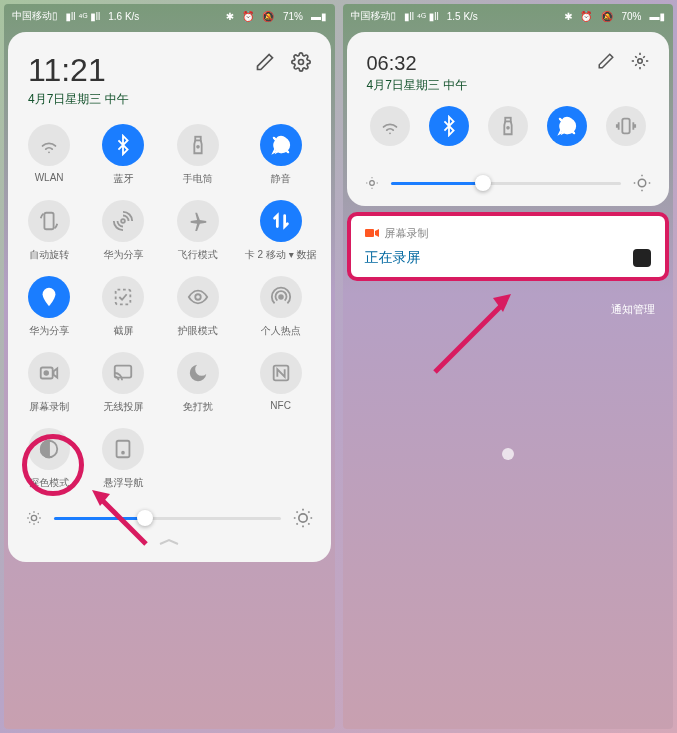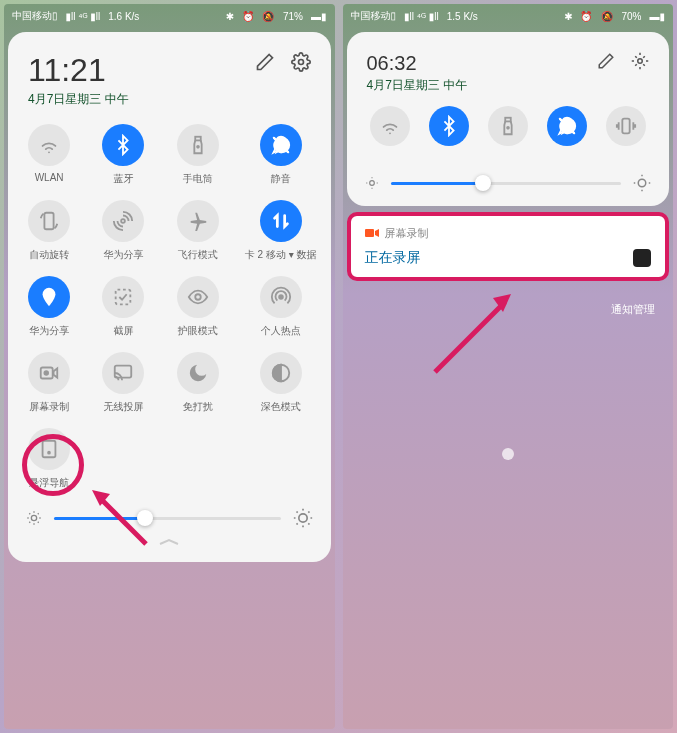--- a/index.html
+++ b/index.html
@@ -300,20 +300,29 @@
           </div>
           <div class="tile-label">无线投屏</div>
         </div>
         <div class="tile">
           <div class="tile-icon ">
             <svg width="22" height="22" viewBox="0 0 24 24" fill="none" stroke="currentColor" stroke-width="2">
               <path d="M21 13a9 9 0 11-10-10 7 7 0 0010 10z" fill="currentColor" stroke="none"></path>
             </svg>
           </div>
           <div class="tile-label">免打扰</div>
+        </div>
+        <div class="tile">
+          <div class="tile-icon ">
+            <svg width="22" height="22" viewBox="0 0 24 24" fill="none" stroke="currentColor" stroke-width="2">
+              <rect x="4" y="4" width="16" height="16" rx="2"></rect>
+              <path d="M8 16V8l8 8V8"></path>
+            </svg>
+          </div>
+          <div class="tile-label">NFC</div>
         </div>
         <div class="tile">
           <div class="tile-icon ">
             <svg width="22" height="22" viewBox="0 0 24 24" fill="none" stroke="currentColor" stroke-width="2">
               <circle cx="12" cy="12" r="9"></circle>
               <path d="M12 3a9 9 0 000 18z" fill="currentColor"></path>
             </svg>
           </div>
           <div class="tile-label">深色模式</div>
         </div>

